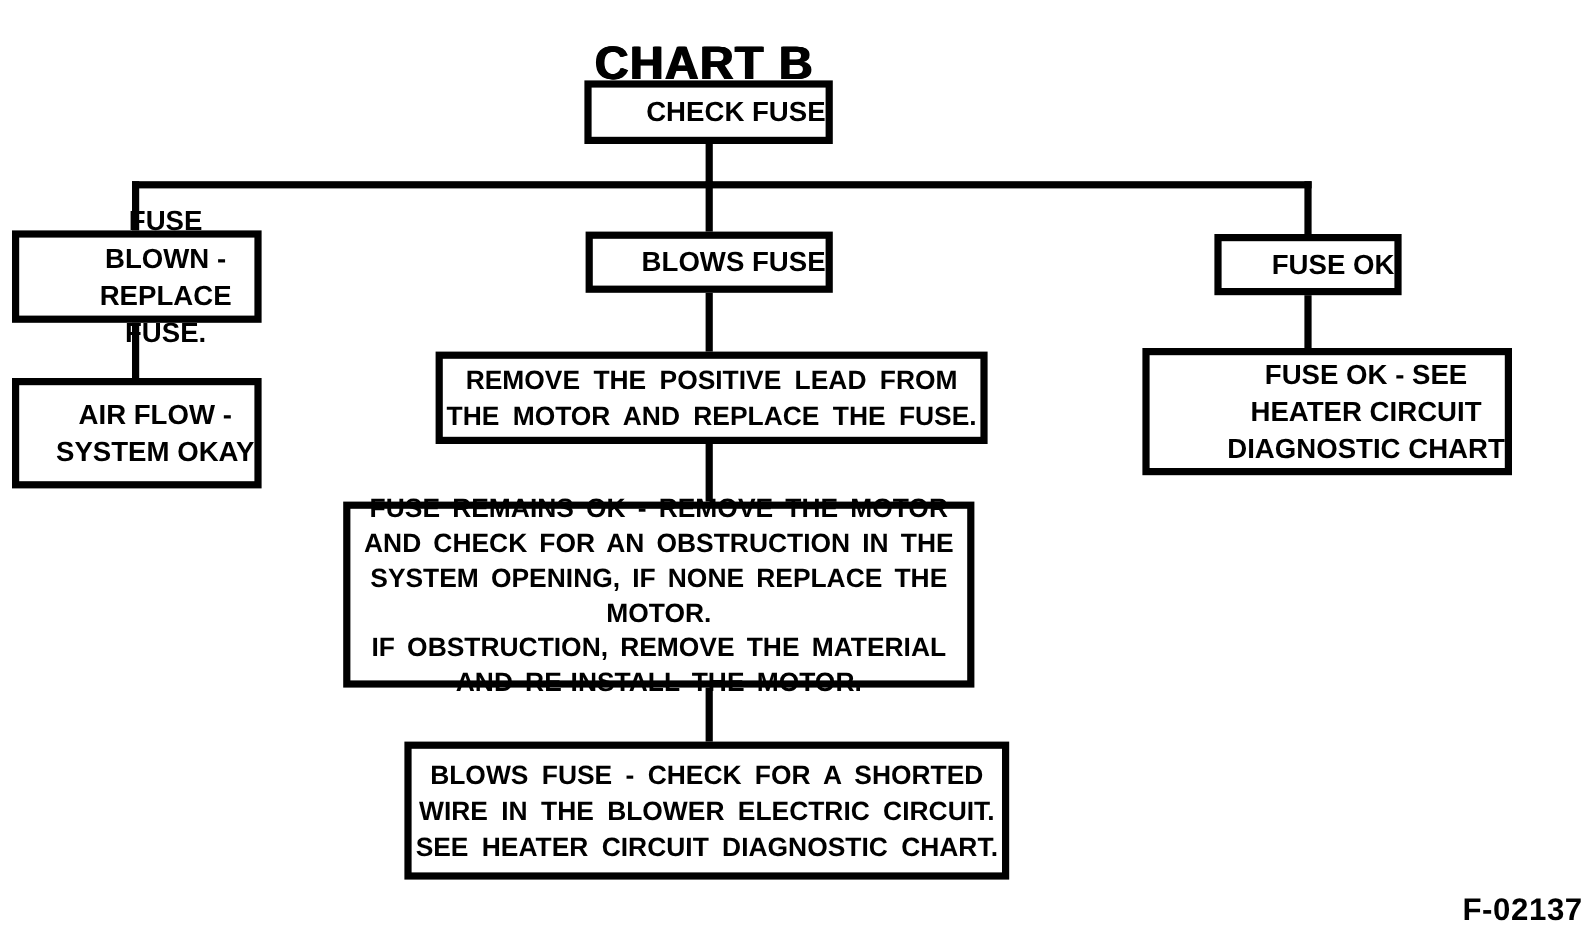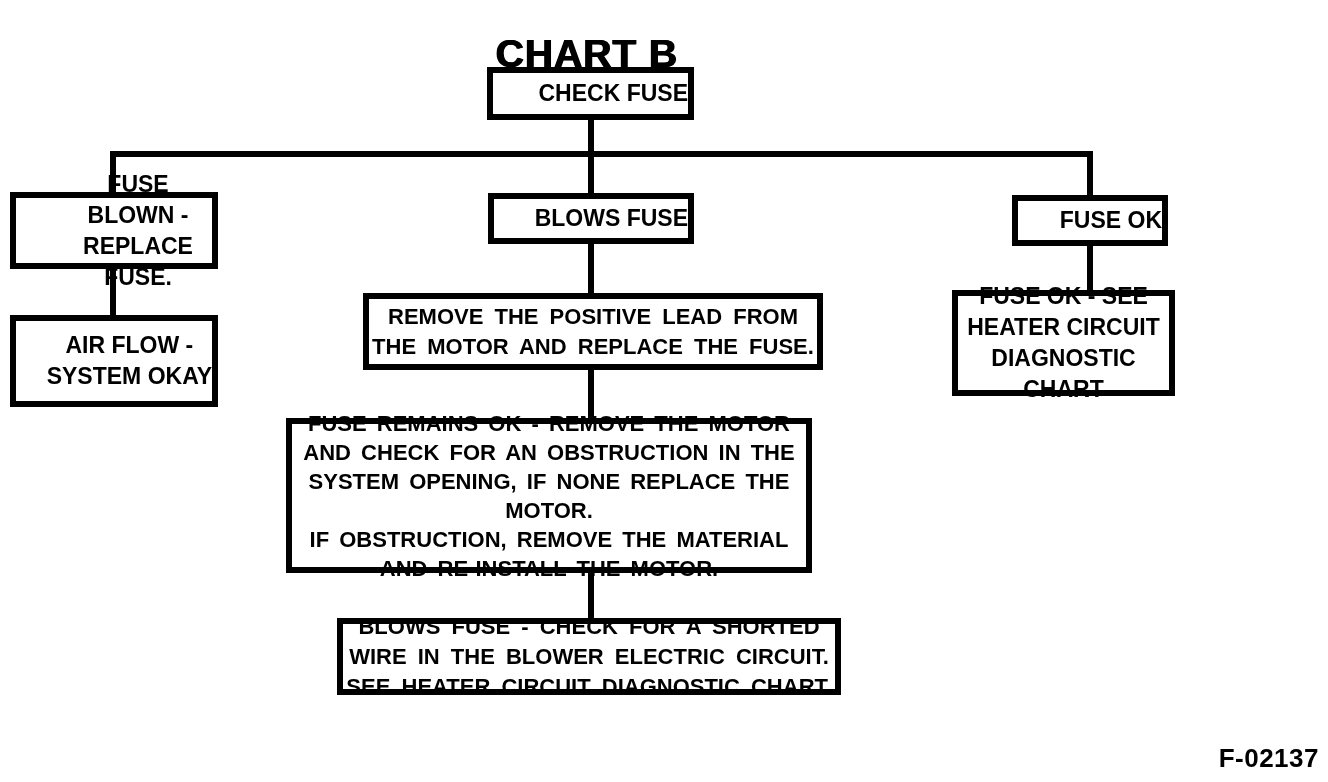--- a/index.html
+++ b/index.html
@@ -51,23 +51,23 @@
   .fs-small { font-size: 23px; line-height: 31px; justify-content: flex-end; }
   .fs-body  { font-size: 22px; line-height: 30px; word-spacing: 5px; }
   .fs-body-tight { font-size: 22px; line-height: 29px; word-spacing: 4px; }
   
   #n-check       { left: 487px;  top: 67px;  width: 207px; height: 53px; }
   #n-fuse-blown  { left: 10px;   top: 192px; width: 208px; height: 77px; padding-left: 48px; }
   #n-air-flow    { left: 10px;   top: 315px; width: 208px; height: 92px; }
   #n-blows-fuse  { left: 488px;  top: 193px; width: 206px; height: 51px; }
   #n-remove      { left: 363px;  top: 293px; width: 460px; height: 77px; }
   #n-remains     { left: 286px;  top: 418px; width: 526px; height: 155px; }
-  #n-blows-check { left: 337px;  top: 618px; width: 504px; height: 77px; }
+  #n-blows-check { left: 337px;  top: 618px; width: 504px; height: 115px; }
   #n-fuse-ok     { left: 1012px; top: 195px; width: 156px; height: 51px; }
-  #n-fuse-ok-see { left: 952px;  top: 290px; width: 223px; height: 106px; }
+  #n-fuse-ok-see { left: 952px;  top: 290px; width: 308px; height: 106px; }
   
   #l-root-down   { left: 588px;  top: 118px; width: 6px;   height: 37px; }
   #l-branch      { left: 110px;  top: 151px; width: 983px; height: 6px;  }
   #l-left-down   { left: 110px;  top: 151px; width: 6px;   height: 44px; }
   #l-mid-down    { left: 588px;  top: 151px; width: 6px;   height: 45px; }
   #l-right-down  { left: 1087px; top: 151px; width: 6px;   height: 47px; }
   #l-left-2      { left: 110px;  top: 266px; width: 6px;   height: 52px; }
   #l-mid-2       { left: 588px;  top: 242px; width: 6px;   height: 54px; }
   #l-mid-3       { left: 588px;  top: 368px; width: 6px;   height: 53px; }
   #l-mid-4       { left: 588px;  top: 570px; width: 6px;   height: 51px; }

